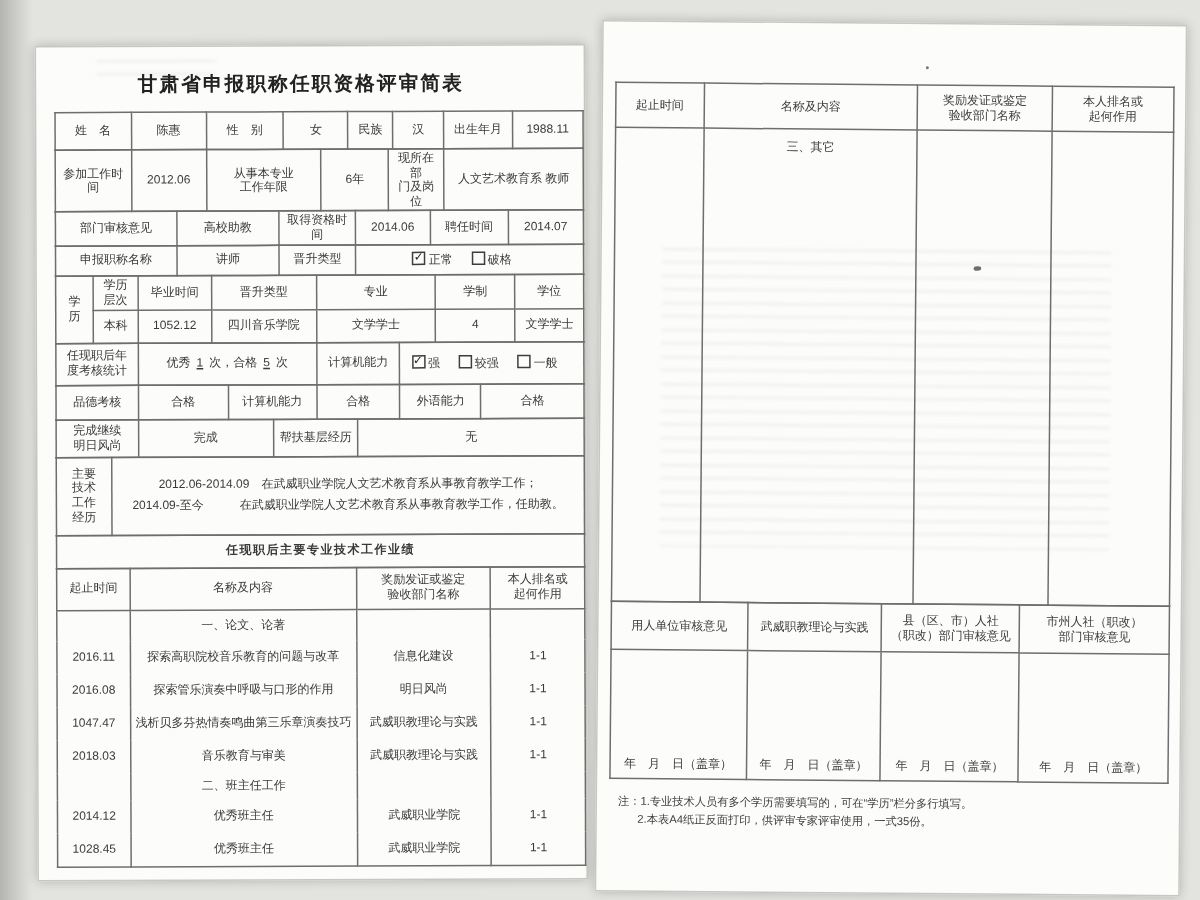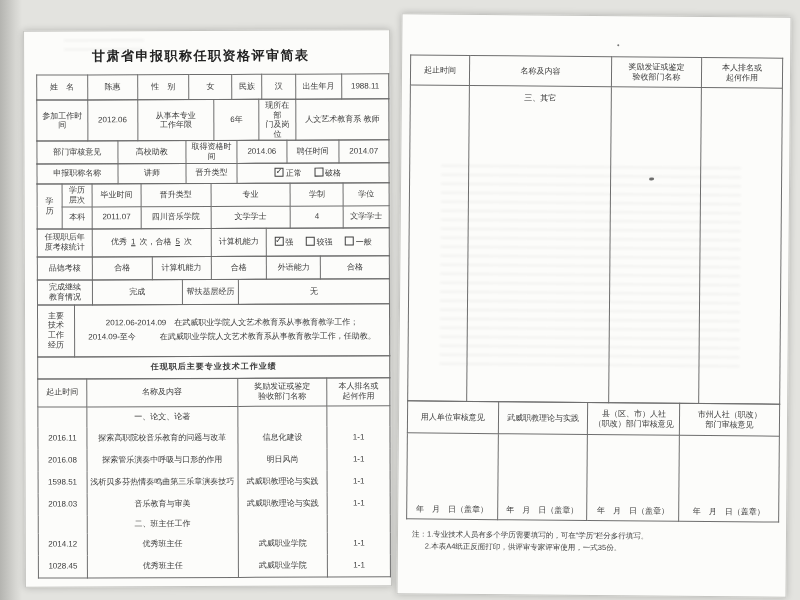--- a/index.html
+++ b/index.html
@@ -164,21 +164,21 @@
           <td class="pre">学历
 层次</td>
           <td>毕业时间</td>
           <td>晋升类型</td>
           <td>专业</td>
           <td>学制</td>
           <td>学位</td>
         </tr>
         <tr style="height:22px;">
           <td>本科</td>
-          <td>2011.07</td>
+          <td>1052.12</td>
           <td>四川音乐学院</td>
           <td>文学学士</td>
           <td>4</td>
           <td>文学学士</td>
         </tr>
       </tbody>
         </table>
 
       <table class="t">
         <colgroup>
@@ -228,21 +228,21 @@
       <table class="t">
         <colgroup>
             <col style="width:15.6%">
             <col style="width:25.5%">
             <col style="width:16.1%">
             <col style="width:42.8%">
           </colgroup>
         <tbody>
             <tr style="height:25px;">
           <td class="pre">完成继续
-教育情况</td>
+明日风尚</td>
           <td>完成</td>
           <td>帮扶基层经历</td>
           <td>无</td>
         </tr>
       </tbody>
         </table>
 
       <table class="t">
         <colgroup>
             <col style="width:10.5%">
@@ -298,21 +298,21 @@
             <td>信息化建设</td>
             <td>1-1</td>
           </tr>
           <tr style="height:22px;">
             <td>2016.08</td>
             <td class="left">探索管乐演奏中呼吸与口形的作用</td>
             <td>明日风尚</td>
             <td>1-1</td>
           </tr>
           <tr style="height:22px;">
-            <td>1598.51</td>
+            <td>1047.47</td>
             <td class="left">浅析贝多芬热情奏鸣曲第三乐章演奏技巧</td>
             <td>武威职教理论与实践</td>
             <td>1-1</td>
           </tr>
           <tr style="height:22px;">
             <td>2018.03</td>
             <td class="left">音乐教育与审美</td>
             <td>武威职教理论与实践</td>
             <td>1-1</td>
           </tr>

